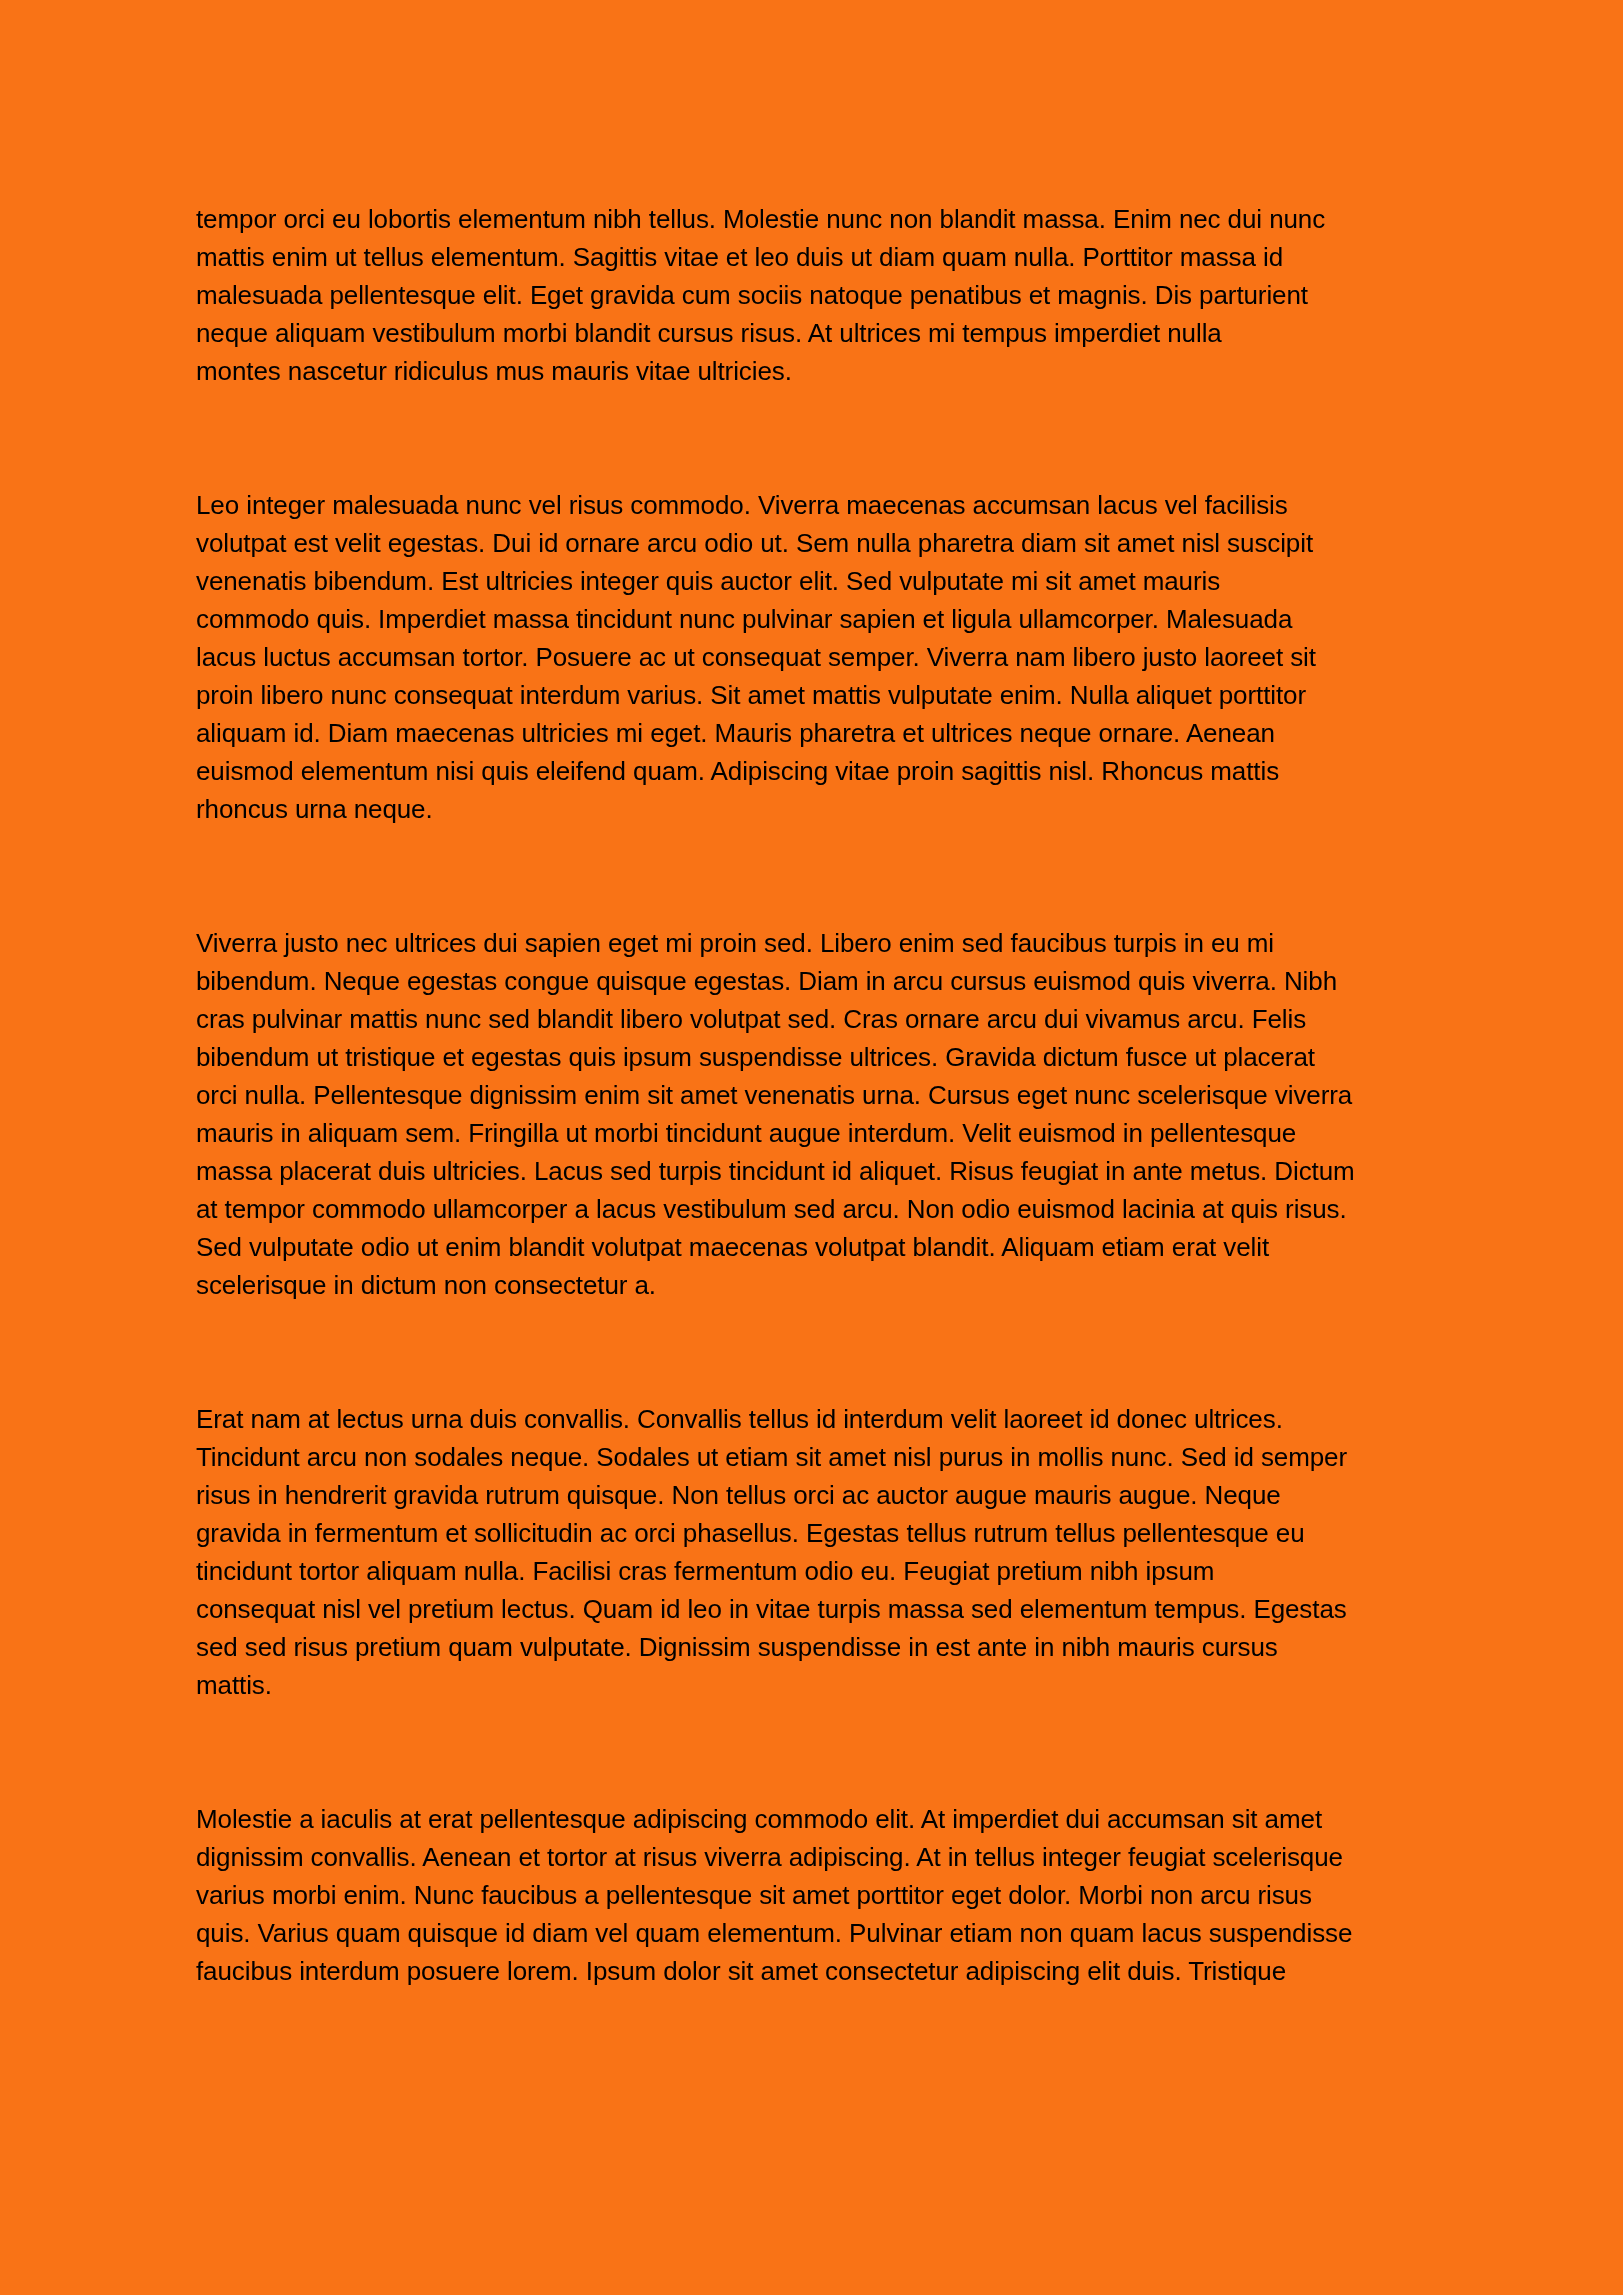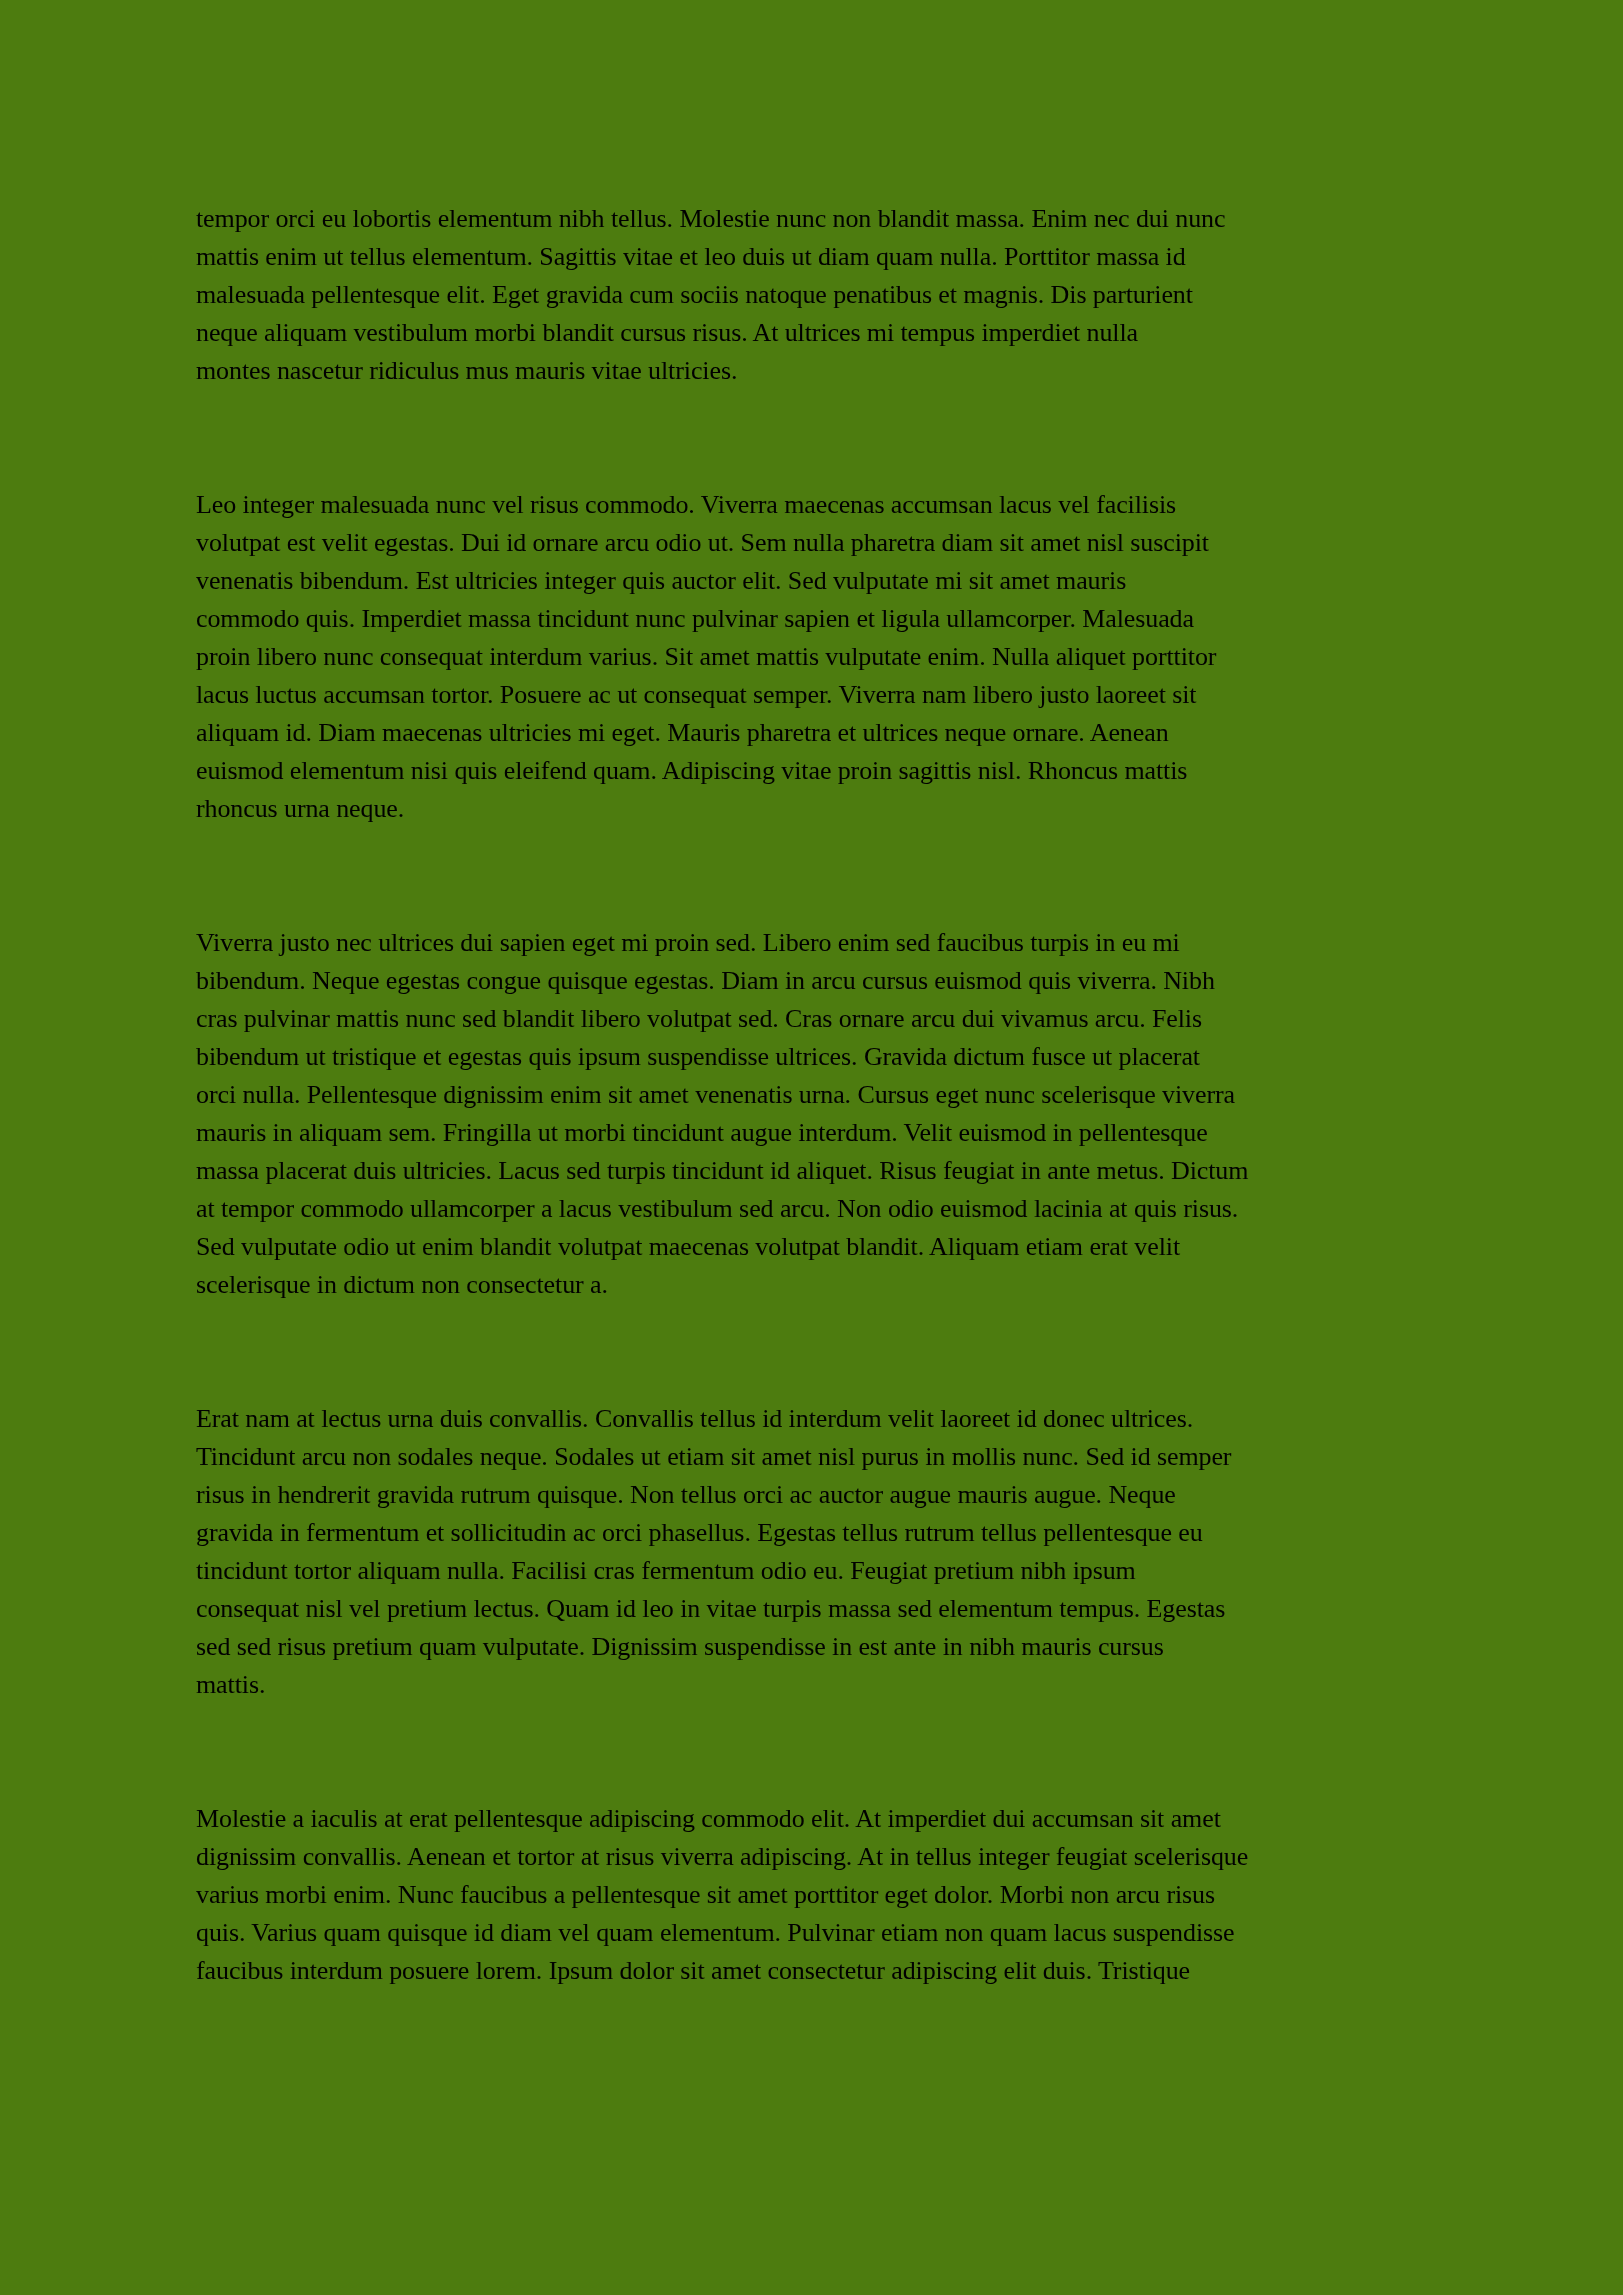--- a/index.html
+++ b/index.html
@@ -4,23 +4,23 @@
 <style>
   html, body {
     margin: 0;
     padding: 0;
     background: #ffffff;
   }
   .page {
     position: relative;
     width: 1623px;
     height: 2295px;
-    background: #4d7c0f;
+    background: #f97316;
     overflow: hidden;
-    font-family: Liberation Serif, serif;
+    font-family: Liberation Sans, sans-serif;
   }
   .doc-body {
     box-sizing: border-box;
     padding: 200px 170px 0 196px;
   }
   .para {
     margin: 0 0 96px 0;
     padding: 0;
     color: #000000;
     font-size: 26px;
@@ -46,22 +46,22 @@
         <span class="line">mattis enim ut tellus elementum. Sagittis vitae et leo duis ut diam quam nulla. Porttitor massa id</span>
         <span class="line">malesuada pellentesque elit. Eget gravida cum sociis natoque penatibus et magnis. Dis parturient</span>
         <span class="line">neque aliquam vestibulum morbi blandit cursus risus. At ultrices mi tempus imperdiet nulla</span>
         <span class="line">montes nascetur ridiculus mus mauris vitae ultricies.</span>
       </p>
       <p class="para">
         <span class="line">Leo integer malesuada nunc vel risus commodo. Viverra maecenas accumsan lacus vel facilisis</span>
         <span class="line">volutpat est velit egestas. Dui id ornare arcu odio ut. Sem nulla pharetra diam sit amet nisl suscipit</span>
         <span class="line">venenatis bibendum. Est ultricies integer quis auctor elit. Sed vulputate mi sit amet mauris</span>
         <span class="line">commodo quis. Imperdiet massa tincidunt nunc pulvinar sapien et ligula ullamcorper. Malesuada</span>
+        <span class="line">lacus luctus accumsan tortor. Posuere ac ut consequat semper. Viverra nam libero justo laoreet sit</span>
         <span class="line">proin libero nunc consequat interdum varius. Sit amet mattis vulputate enim. Nulla aliquet porttitor</span>
-        <span class="line">lacus luctus accumsan tortor. Posuere ac ut consequat semper. Viverra nam libero justo laoreet sit</span>
         <span class="line">aliquam id. Diam maecenas ultricies mi eget. Mauris pharetra et ultrices neque ornare. Aenean</span>
         <span class="line">euismod elementum nisi quis eleifend quam. Adipiscing vitae proin sagittis nisl. Rhoncus mattis</span>
         <span class="line">rhoncus urna neque.</span>
       </p>
       <p class="para">
         <span class="line">Viverra justo nec ultrices dui sapien eget mi proin sed. Libero enim sed faucibus turpis in eu mi</span>
         <span class="line">bibendum. Neque egestas congue quisque egestas. Diam in arcu cursus euismod quis viverra. Nibh</span>
         <span class="line">cras pulvinar mattis nunc sed blandit libero volutpat sed. Cras ornare arcu dui vivamus arcu. Felis</span>
         <span class="line">bibendum ut tristique et egestas quis ipsum suspendisse ultrices. Gravida dictum fusce ut placerat</span>
         <span class="line">orci nulla. Pellentesque dignissim enim sit amet venenatis urna. Cursus eget nunc scelerisque viverra</span>

